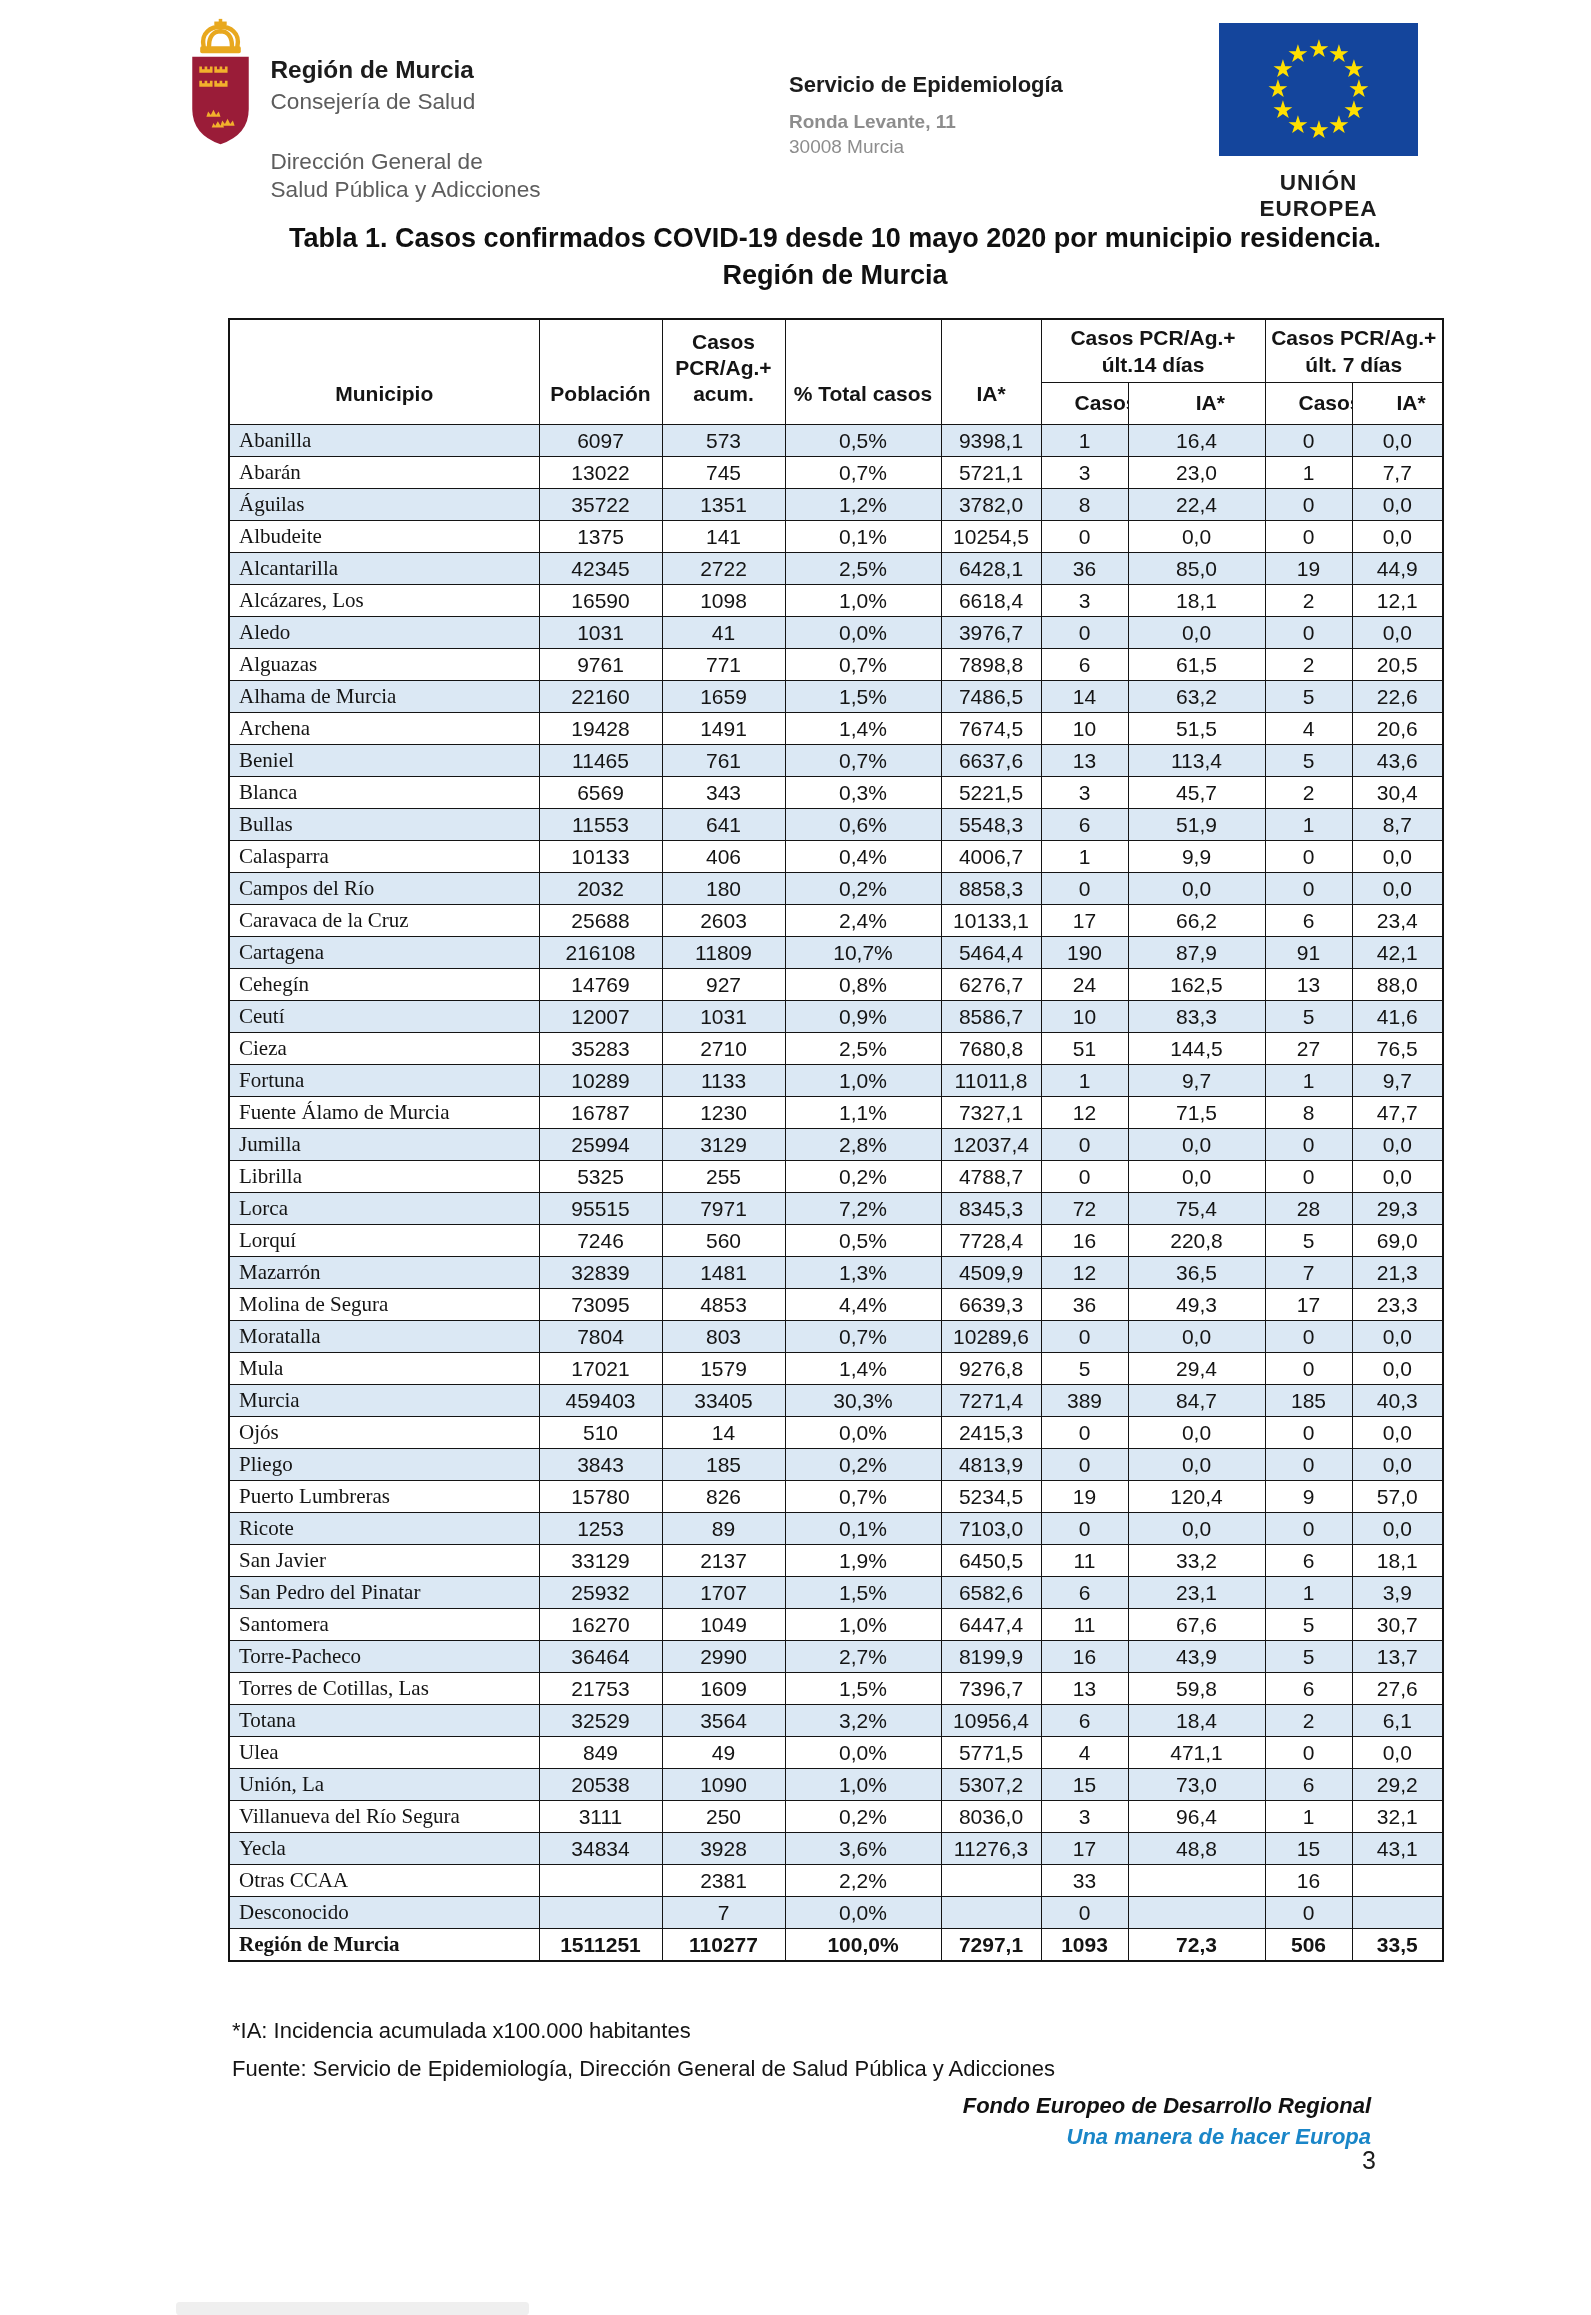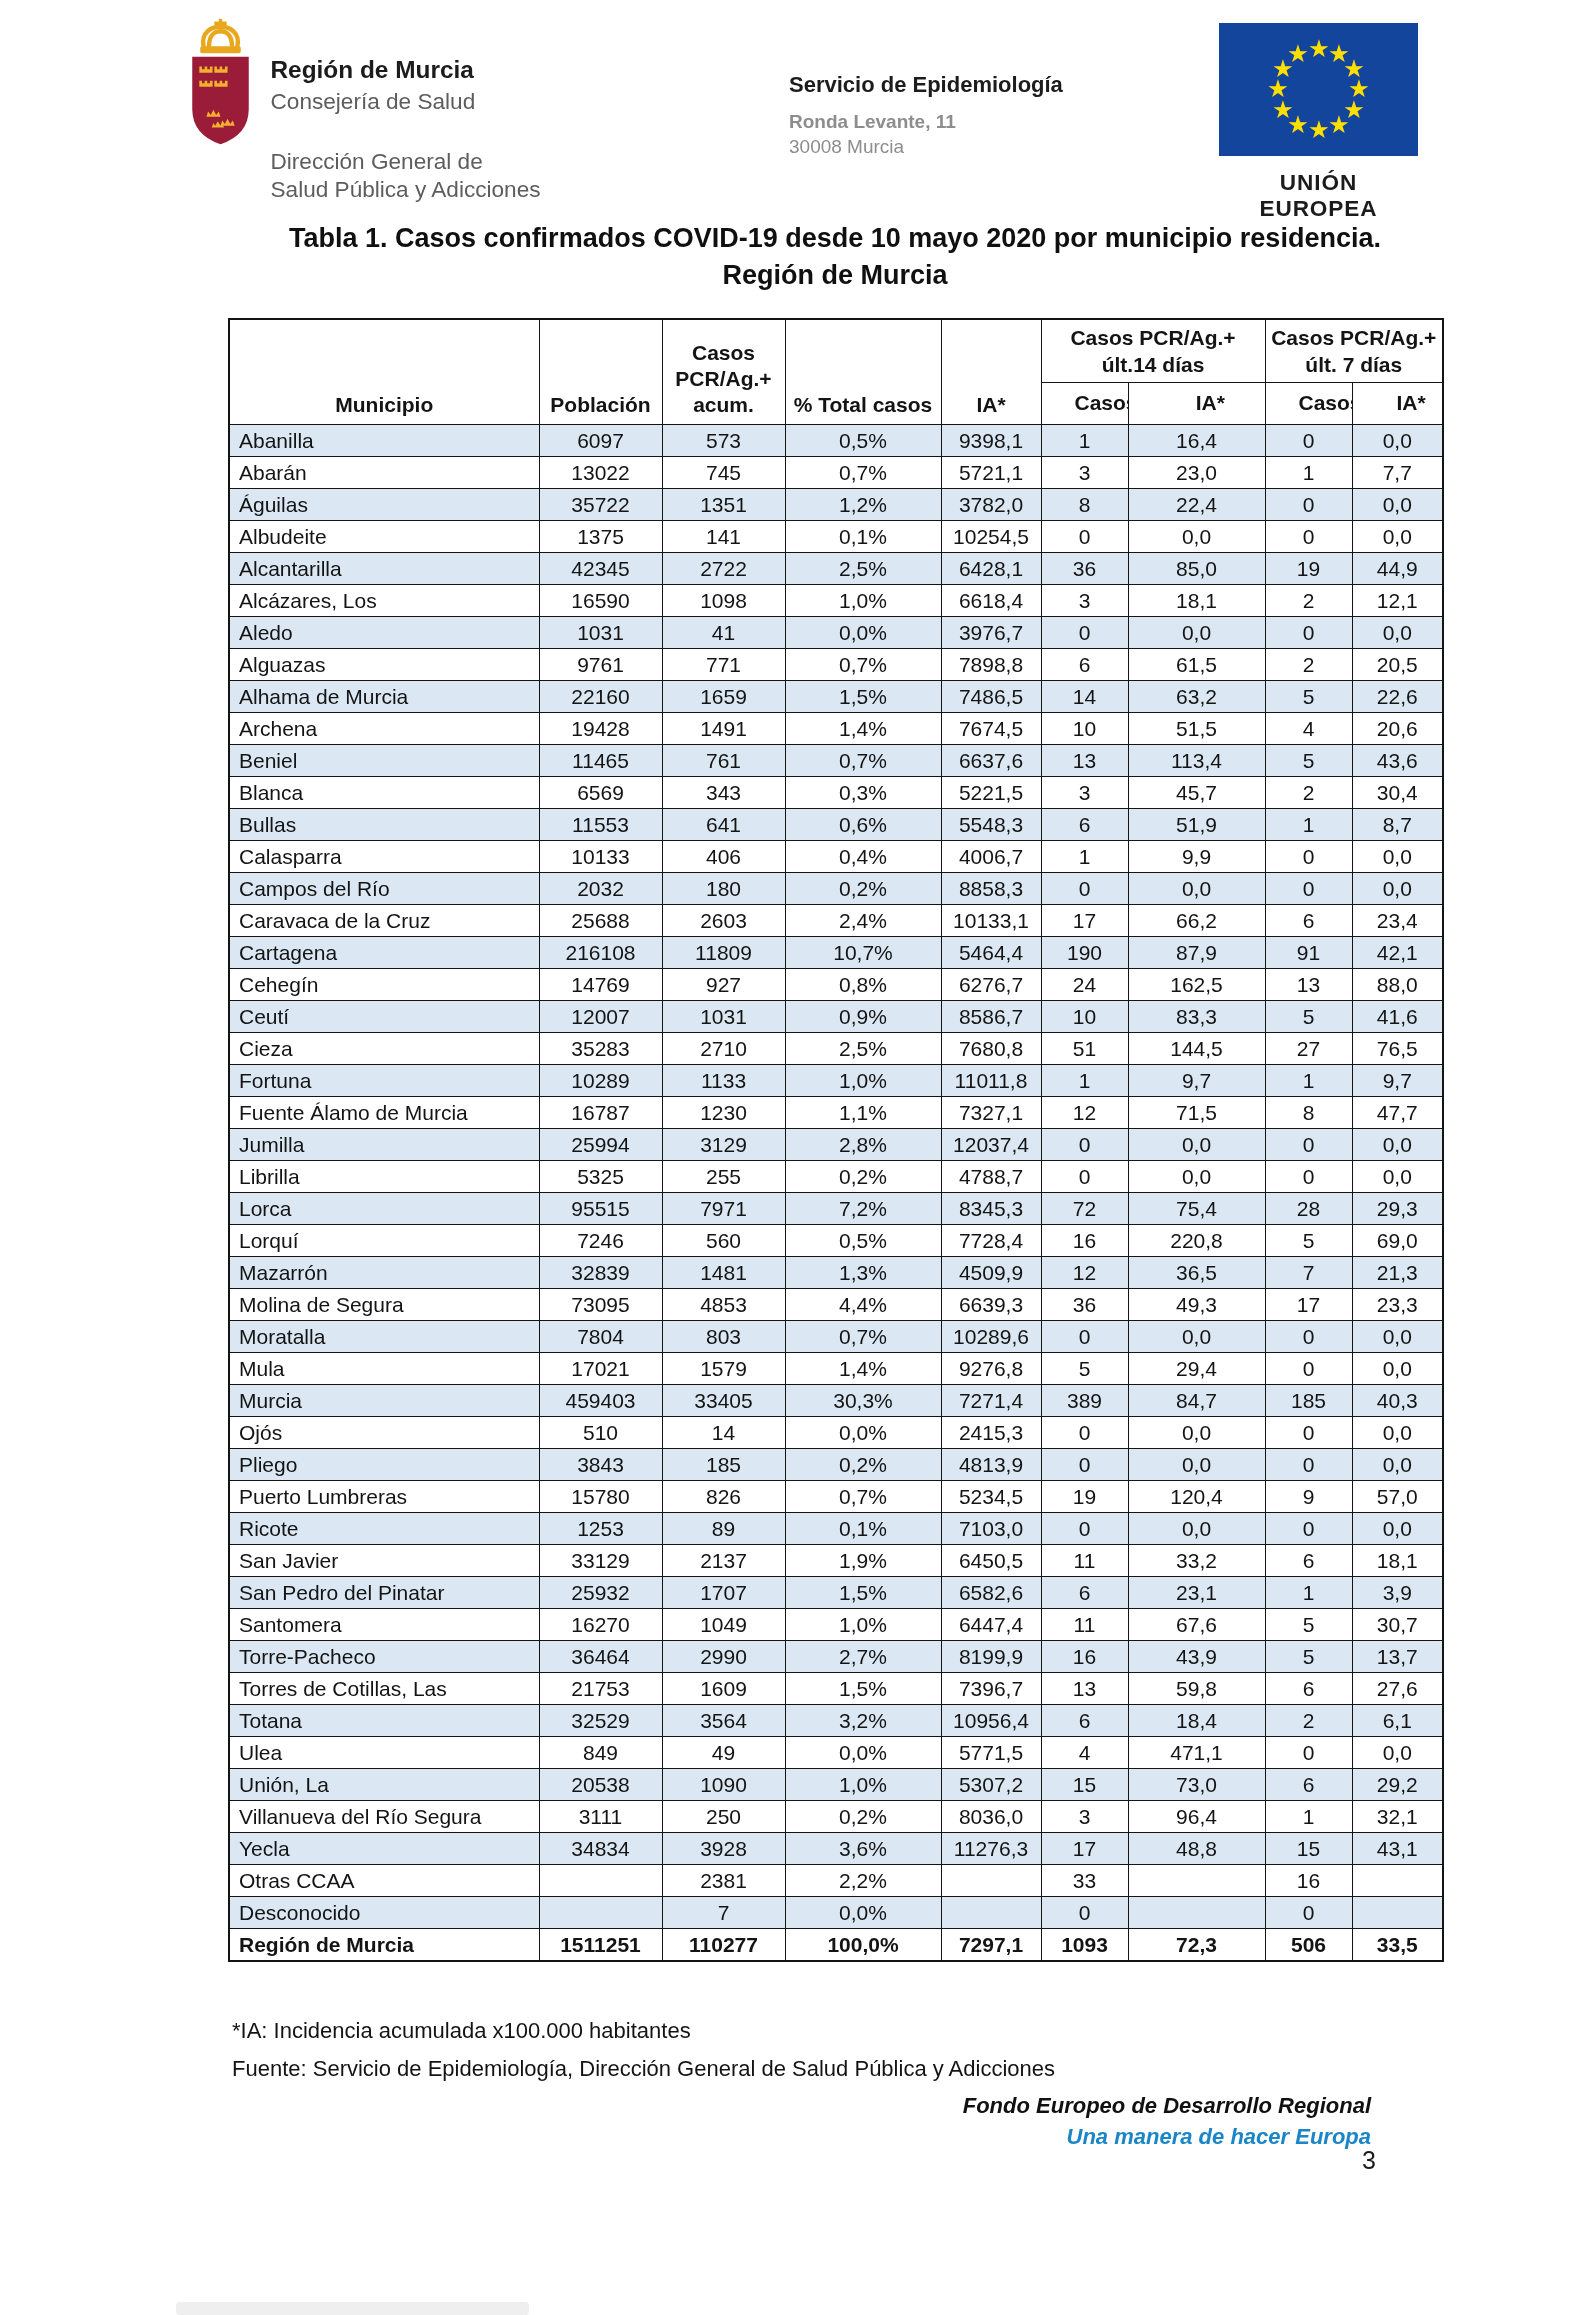--- a/index.html
+++ b/index.html
@@ -31,25 +31,25 @@
   .doc-title { position:absolute; left:228px; top:220px; width:1214px; text-align:center;
                font-size:27px; font-weight:bold; line-height:1.38; color:#101010; }
 
   
   .covid-table { position:absolute; left:228px; top:318px; width:1214px;
                  border-collapse:collapse; table-layout:fixed;
                  border:2.7px solid #141414; font-size:21px; }
   .covid-table th, .covid-table td { border:1.8px solid #141414; overflow:hidden; white-space:nowrap; }
   .covid-table thead th { font-weight:bold; text-align:center; background:#ffffff;
                           padding:1.8px 5.4px; white-space:normal; }
-  .covid-table thead th.tall { vertical-align:bottom; padding-bottom:7px; line-height:1.22; }
+  .covid-table thead th.tall { vertical-align:bottom; padding-bottom:18px; line-height:1.22; }
   .covid-table thead th.group { height:58px; vertical-align:middle; line-height:1.3; }
   .covid-table thead tr.subrow th { height:38px; vertical-align:middle;padding-left:33px; }
   .covid-table tbody td { height:31px; padding:0 7.2px; text-align:center; line-height:1.1; }
-  .covid-table tbody td.muni { text-align:left; padding-left:9px; }
+  .covid-table tbody td.muni { text-align:left; padding-left:9px;font-family:Liberation Serif, serif; }
   .covid-table tbody tr.stripe td { background:#dbe8f4; }
   .covid-table tbody tr.total td { font-weight:bold; background:#ffffff; }
 
   
   .footnote { position:absolute; left:232px; font-size:22px; color:#141414; }
   .fn-ia     { top:2018px; }
   .fn-fuente { top:2056px; }
   .feder { position:absolute; right:220px; top:2093px; font-size:22px; font-weight:bold;
            font-style:italic; color:#111111; text-align:right; }
   .una   { position:absolute; right:220px; top:2124px; font-size:22px; font-weight:bold;

